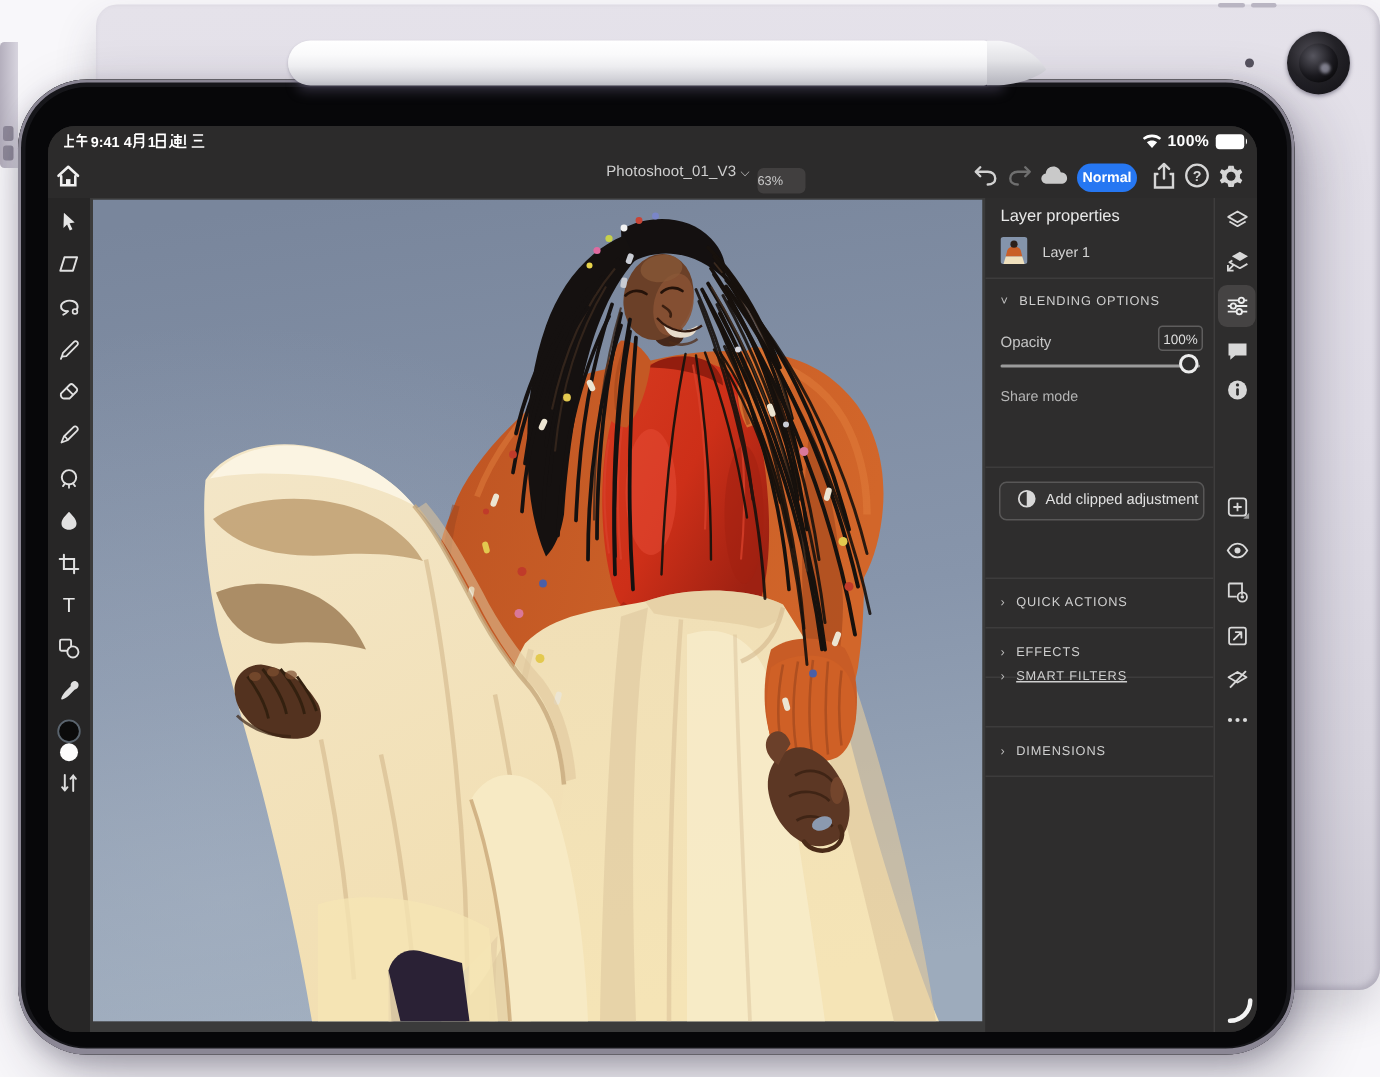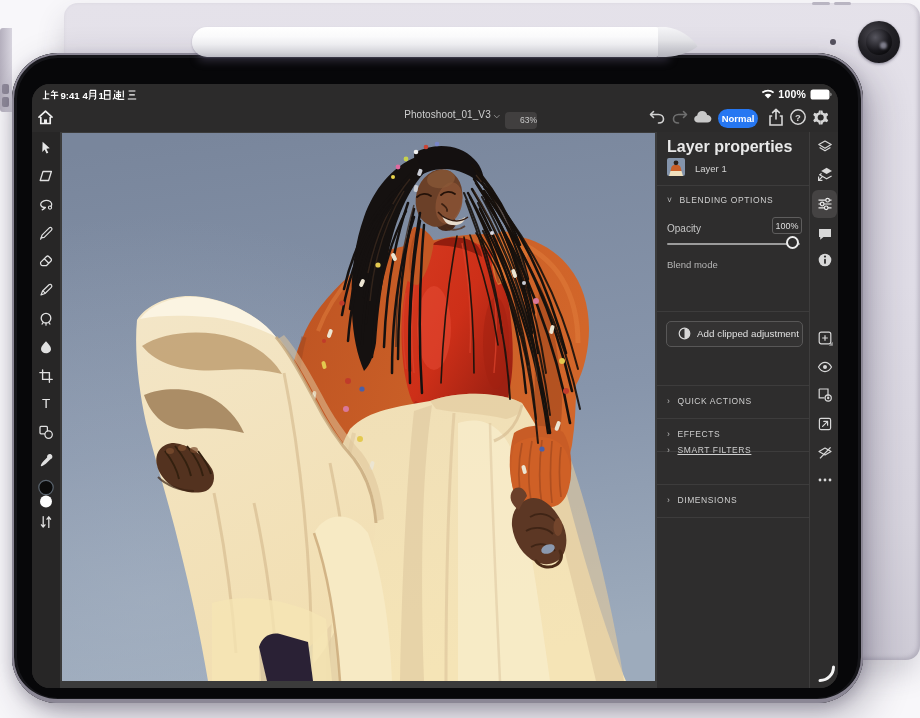--- a/index.html
+++ b/index.html
@@ -47,38 +47,38 @@
     border-radius:18px; background:#2c2b2b; overflow:hidden;
   }
 
   
   #topbar { position:absolute; left:0; top:0; width:806px; height:48px; background:#2c2b2b; }
   #statusL { position:absolute; left:10px; top:4px; }
   #statusR { position:absolute; right:6px; top:3px; height:14px; display:flex; align-items:center; }
   #statusR .pct { color:#fff; font-size:10.5px; font-weight:bold; margin:0 4px 0 3px; letter-spacing:.2px;}
   #title { position:absolute; left:330px; top:25px; width:180px; text-align:center; color:#cfcfcf; font-size:10px; letter-spacing:.1px; }
   #zoombadge { position:absolute; left:473px; top:28px; width:32px; height:17px; background:#413f3f; border-radius:4px;
-    color:#c9c9c9; font-size:8.5px; text-align:right; line-height:17px; }
+    color:#c9c9c9; font-size:8.5px; text-align:left; line-height:17px; }
   .tbico { position:absolute; top:24px; }
 
   
   #share { position:absolute; left:686px; top:25px; width:40px; height:19px; background:#2677f2; border-radius:10px;
     color:#fff; font-size:9.5px; font-weight:bold; text-align:center; line-height:19px; }
 
   
   #rail { position:absolute; left:0; top:48px; width:28px; height:556px; background:#272626; }
   .rico { position:absolute; left:6px; width:16px; height:16px; }
 
   
   #canvas { position:absolute; left:28px; top:48px; width:597px; height:556px; background:#3b3b3b; }
   #photo { position:absolute; left:2px; top:1px; width:593px; height:548px; }
 
   
   #panel { position:absolute; left:625px; top:48px; width:152px; height:556px; background:#2e2d2d; font-size:10px; color:#c8c8c8; }
-  #panel .hdr { position:absolute; left:10px; top:6px; font-size:16px; font-weight:bold; color:#e9e9e9; }
+  #panel .hdr { position:absolute; left:10px; top:6px; font-size:11px; font-weight:normal; color:#e9e9e9; }
   #panel .div { position:absolute; left:0; width:152px; height:1px; background:#3d3c3c; }
   .sect { position:absolute; left:10px; font-size:8.5px; letter-spacing:.6px; color:#cfcfcf; }
   .sect .car { display:inline-block; margin-right:7px; color:#bdbdbd; font-size:8.5px;}
   #opbox { position:absolute; left:115px; top:85px; width:30px; height:17px; border:1px solid #5e5d5d; border-radius:3px;
     font-size:9px; color:#dedede; text-align:center; line-height:16px; }
   #slider { position:absolute; left:10px; top:111px; width:133px; height:2px; background:#9b9b9b; border-radius:1px;}
   #knob { position:absolute; left:129px; top:104px; width:13px; height:13px; border-radius:50%; border:2px solid #ececec; background:#2e2d2d;}
   #blendsel { position:absolute; left:10px; top:142px; width:135px; height:24px; border:1px solid #575656; border-radius:4px; background:#333232;
     color:#e3e3e3; font-size:10.5px; line-height:22px; padding-left:11px;}
   .pbtn { position:absolute; left:9px; width:137px; height:26px; border:1px solid #585757; border-radius:5px; background:#343333;
@@ -485,21 +485,21 @@
           <circle cx="9" cy="4.8" r="2.4" fill="#2c201a"></circle>
           <path d="M3.5,13 L14.5,13 L16,18 L2,18 Z" fill="#efe0bd"></path>
         </svg>
         <div style="position:absolute; left:38px; top:31px; font-size:9.5px; color:#d4d4d4;">Layer 1</div>
         <div class="div" style="top:53px;"></div>
         <div class="sect" style="top:63px;"><span class="car">˅</span>BLENDING OPTIONS</div>
         <div style="position:absolute; left:10px; top:91px; font-size:10px; color:#c6c6c6;">Opacity</div>
         <div id="opbox">100%</div>
         <div id="slider"></div>
         <div id="knob"></div>
-        <div style="position:absolute; left:10px; top:127px; font-size:9.5px; color:#b5b5b5;">Blend mode</div>
+        <div style="position:absolute; left:10px; top:127px; font-size:9.5px; color:#b5b5b5;">Share mode</div>
         <div class="div" style="top:179px;"></div>
         <div class="pbtn" style="top:189px;">
           <svg width="13" height="13" viewBox="0 0 13 13">
               <circle cx="6.5" cy="6.5" r="5.3" stroke="#d8d8d8" stroke-width="1.2" fill="none"></circle>
               <path d="M6.5,1.2 A5.3,5.3 0 0 1 6.5,11.8 Z" fill="#d8d8d8"></path>
             </svg>Add clipped adjustment</div>
         <div class="div" style="top:253px;"></div>
         <div class="sect" style="top:264px;"><span class="car">›</span>QUICK ACTIONS</div>
         <div class="div" style="top:286px;"></div>
         <div class="sect" style="top:297px;"><span class="car">›</span>EFFECTS</div>

